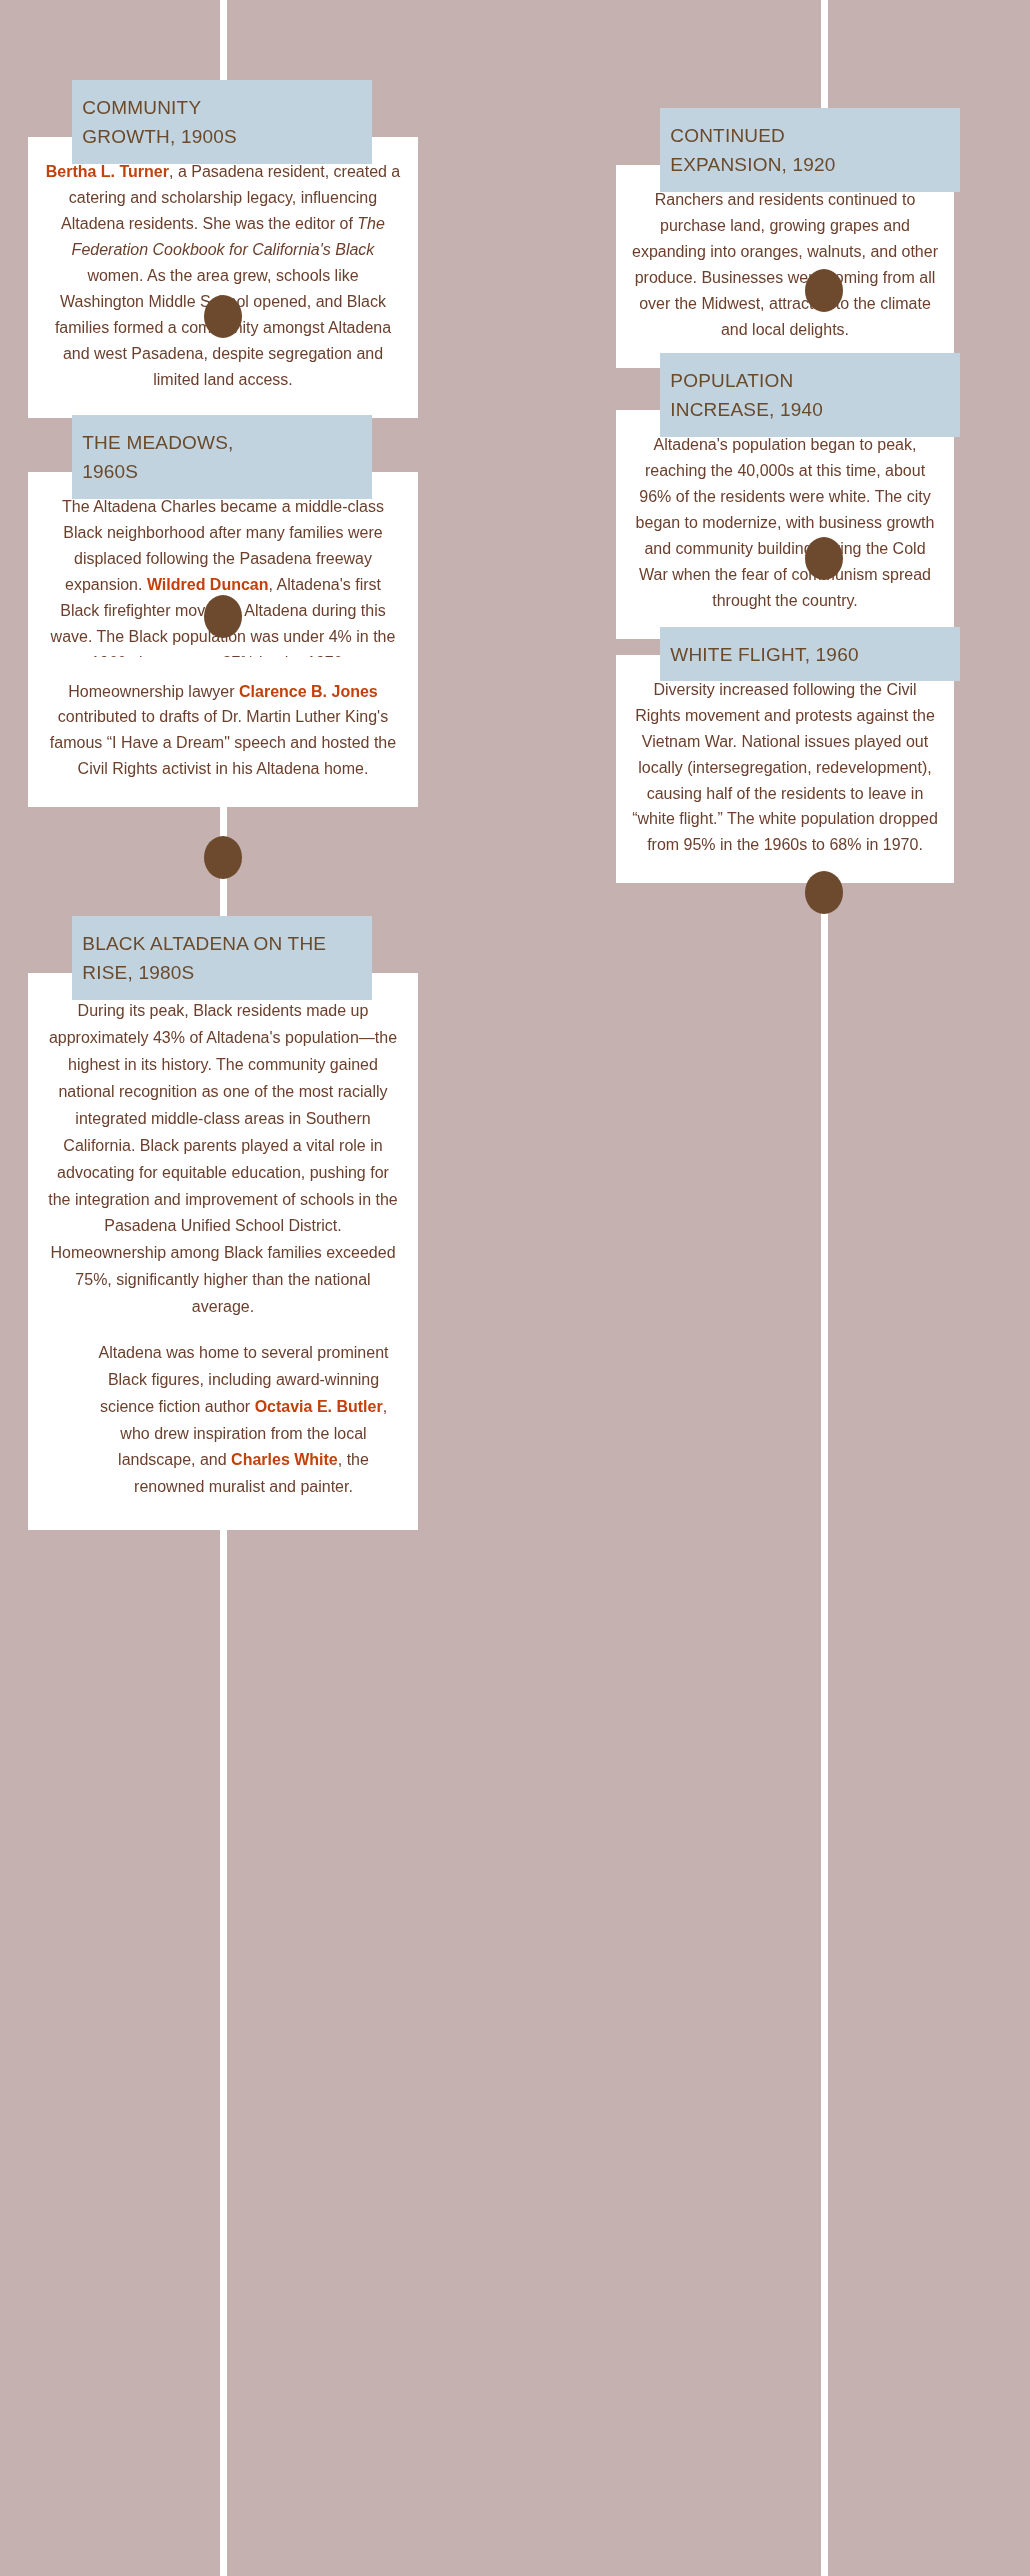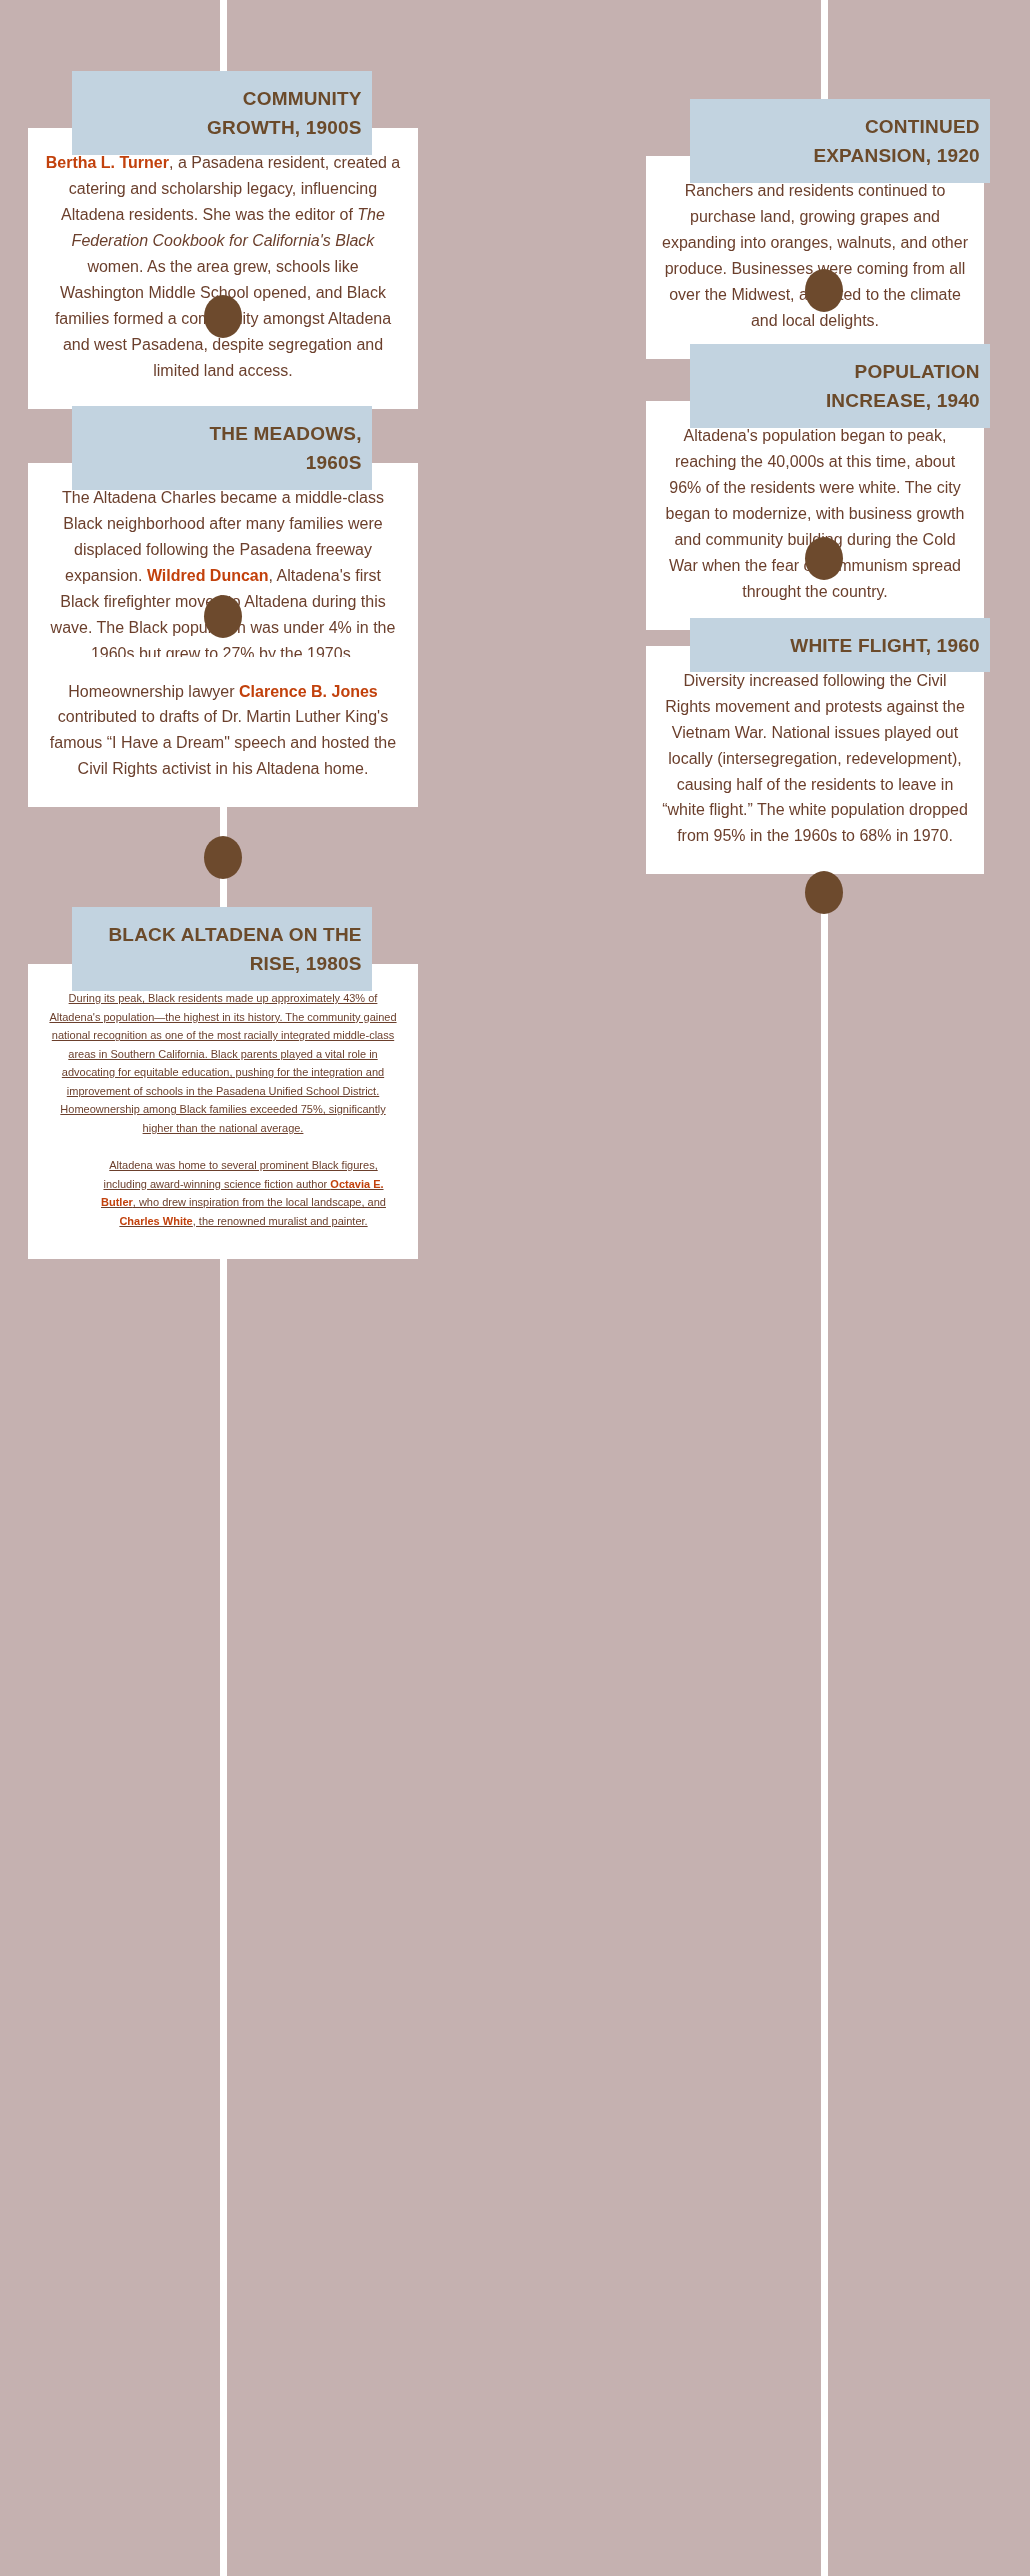--- a/index.html
+++ b/index.html
@@ -39,35 +39,36 @@
   }
   .node-left  { left: 204px; }
   .node-right { left: 805px; }
 
   
   .event {
     position: absolute;
     z-index: 2;
   }
   .event-left  { left: 28px;  width: 390px; }
-  .event-right { left: 646px; width: 338px; }
+  .event-right { left: 616px; width: 338px; }
 
   .badge {
     position: relative;
     z-index: 4;
     background: #c2d3e0;
     color: #6b4a2a;
-    font-weight: bold;
+    font-weight: normal;
     font-size: 19px;
     line-height: 1.55;
-    text-align: right;
+    text-align: left;
     letter-spacing: 0.2px;
     padding: 12.5px 10.3px 12.5px;
     width: 300px;
     margin-left: 44px;
+    margin-top: 9px;
   }
 
   .card {
     position: relative;
     z-index: 2;
     background: #ffffff;
     color: #6b3f2c;
     text-align: center;
     font-size: 16px;
     line-height: 1.62;
@@ -75,24 +76,23 @@
     margin-top: -26.5px;
   }
 
   .card p + p { margin-top: 19px; margin-left: 41px; }
 
   .card b { font-weight: bold; color: #c2410c; }
   .card i { font-style: italic; }
 
   
   .card-small {
-    font-size: 11px;
+    font-size: 16px;
     line-height: 1.68;
     padding: 25px 19px 29px;
-    text-decoration: underline;
   }
 </style>
 </head>
 <body>
 
 <div class="rail rail-left"></div>
 <div class="rail rail-right"></div>
 
 <div id="nodes-layer">
     <div class="node node-right" style="top: 269px;"></div>

